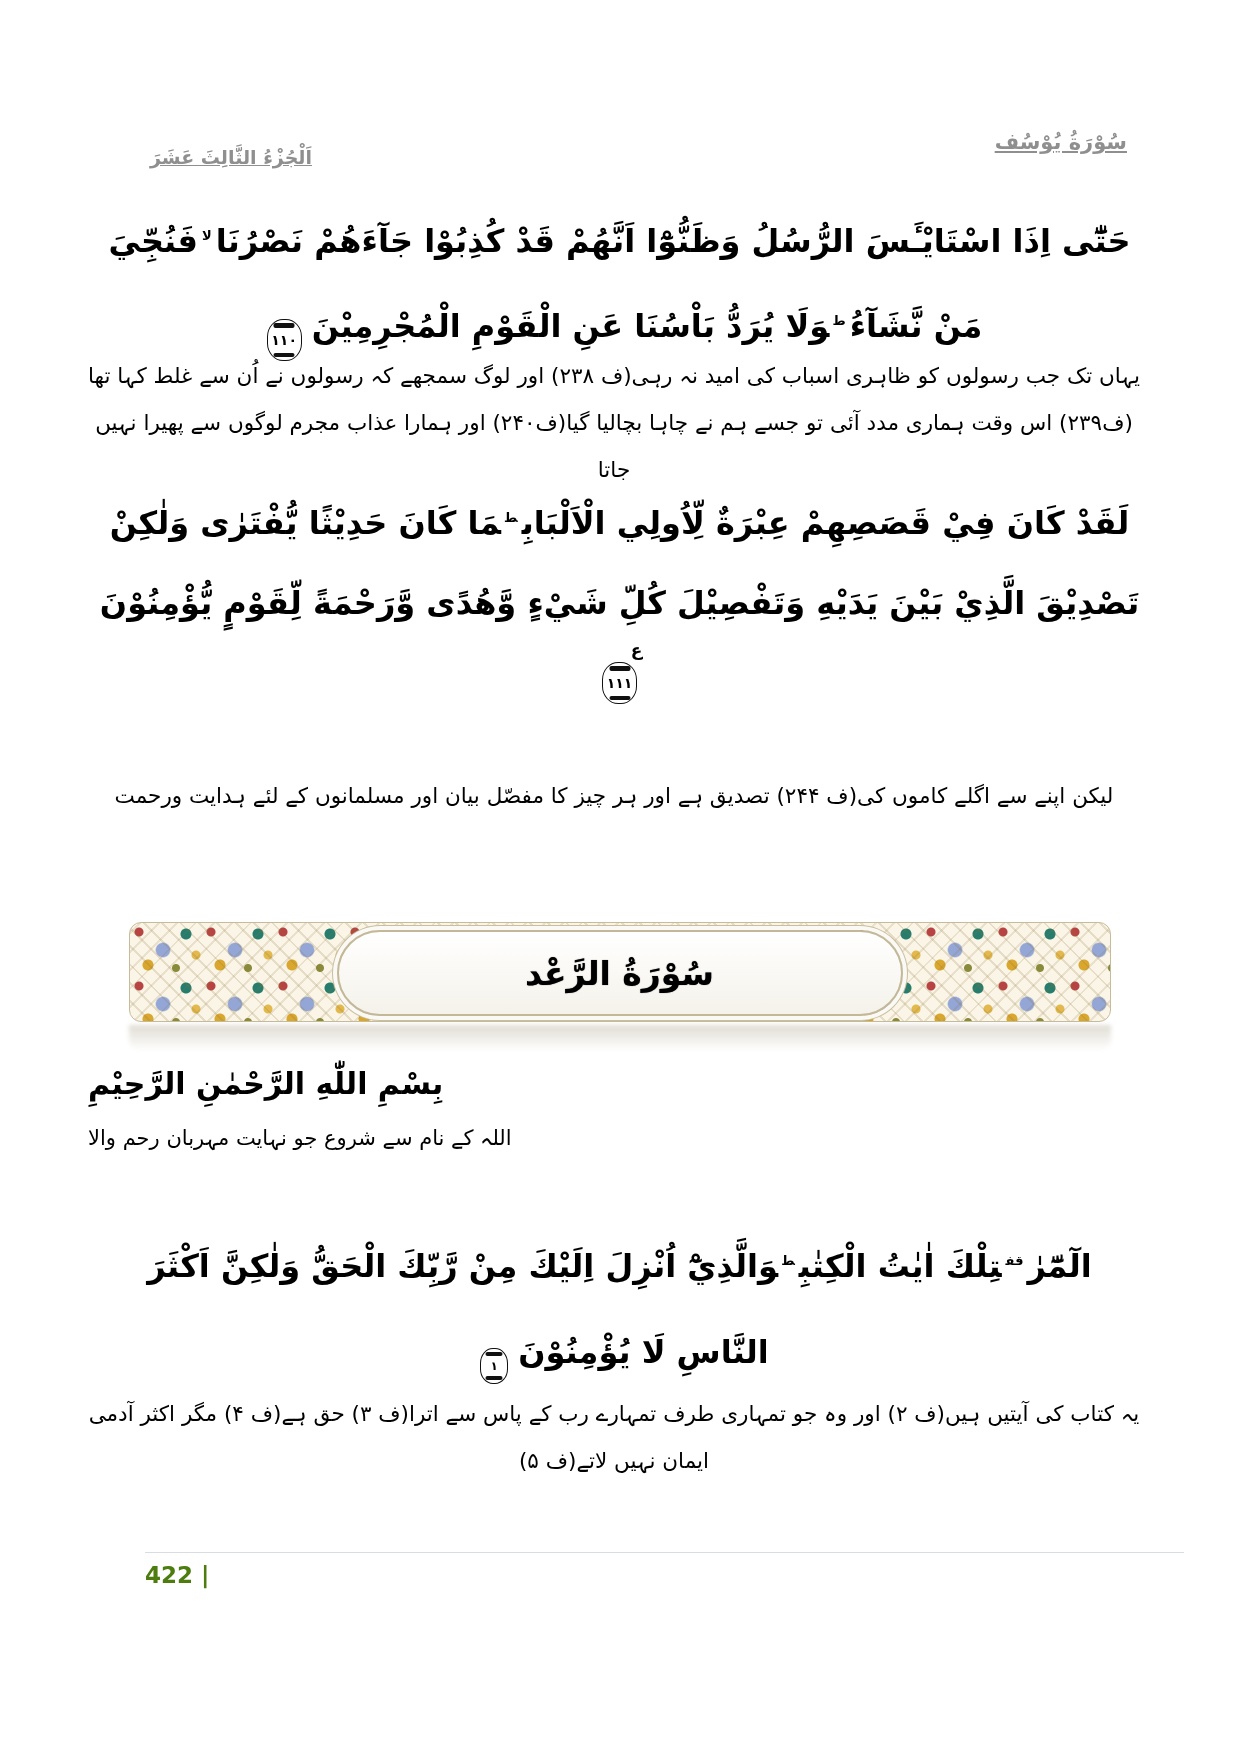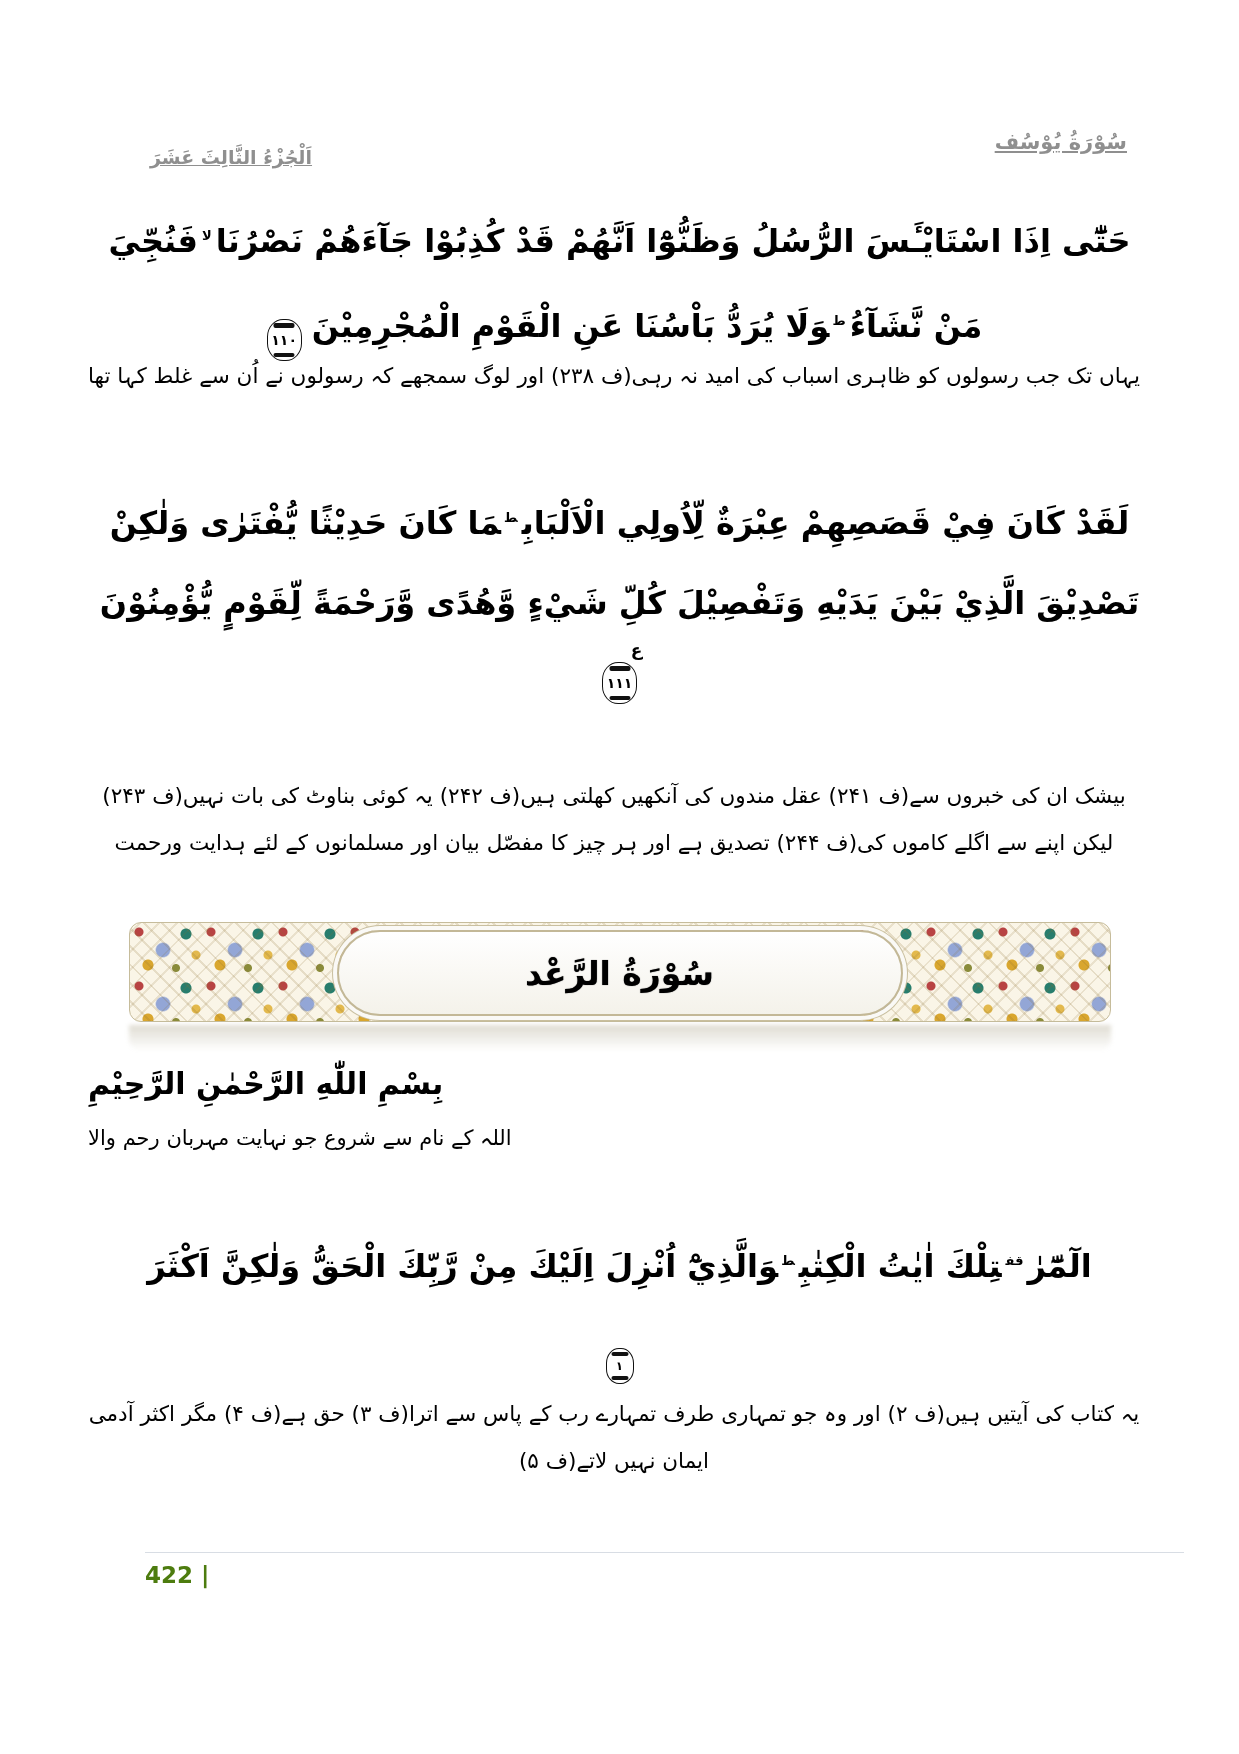--- a/index.html
+++ b/index.html
@@ -121,54 +121,54 @@
 
 <div class="qblock" style="top:196px;">
   <div class="qline"><span>حَتّٰٓى اِذَا اسْتَايْـَٔسَ الرُّسُلُ وَظَنُّوْٓا اَنَّهُمْ قَدْ كُذِبُوْا جَآءَهُمْ نَصْرُنَا</span><span class="pause">لا</span><span>فَنُجِّيَ</span></div>
   <div class="qline"><span>مَنْ نَّشَآءُ</span><span class="pause">ط</span><span>وَلَا يُرَدُّ بَاْسُنَا عَنِ الْقَوْمِ الْمُجْرِمِيْنَ</span><span class="vmark">
         <span>۱۱۰</span>
       </span></div>
 </div>
 
 <div class="ublock" style="top:352px;">
   <div class="uline">یہاں تک جب رسولوں کو ظاہری اسباب کی امید نہ رہی(ف ۲۳۸) اور لوگ سمجھے کہ رسولوں نے اُن سے غلط کہا تھا</div>
+  <div class="uline">(ف۲۳۹) اس وقت ہماری مدد آئی تو جسے ہم نے چاہا بچالیا گیا(ف۲۴۰) اور ہمارا عذاب مجرم لوگوں سے پھیرا نہیں جاتا</div>
 </div>
 
 <div class="qblock" style="top:478px;">
   <div class="qline"><span>لَقَدْ كَانَ فِيْ قَصَصِهِمْ عِبْرَةٌ لِّاُولِي الْاَلْبَابِ</span><span class="pause">ط</span><span>مَا كَانَ حَدِيْثًا يُّفْتَرٰى وَلٰكِنْ</span></div>
   <div class="qline">تَصْدِيْقَ الَّذِيْ بَيْنَ يَدَيْهِ وَتَفْصِيْلَ كُلِّ شَيْءٍ وَّهُدًى وَّرَحْمَةً لِّقَوْمٍ يُّؤْمِنُوْنَ</div>
 </div>
 
 <div class="ruku-row" style="top:640px;">
   <span class="ruku-ain">ع</span>
   <span class="vmark" style="margin:0;">
       <span>۱۱۱</span>
     </span>
 </div>
 
 <div class="ublock" style="top:772px;">
-  <div class="uline">بیشک ان کی خبروں سے(ف ۲۴۱) عقل مندوں کی آنکھیں کھلتی ہیں(ف ۲۴۲) یہ کوئی بناوٹ کی بات نہیں(ف ۲۴۳)</div>
   <div class="uline">لیکن اپنے سے اگلے کاموں کی(ف ۲۴۴) تصدیق ہے اور ہر چیز کا مفصّل بیان اور مسلمانوں کے لئے ہدایت ورحمت</div>
 </div>
 
 <div class="band-wrap" style="top:922px;">
   <div class="band">
     <div class="cartouche">
       <span class="cartouche-title">سُوْرَةُ الرَّعْد</span>
     </div>
   </div>
   <div class="band-reflection"></div>
 </div>
 
 <div class="bismillah" style="top:1066px;">بِسْمِ اللّٰهِ الرَّحْمٰنِ الرَّحِيْمِ</div>
 <div class="bismillah-urdu" style="top:1126px;">اللہ کے نام سے شروع جو نہایت مہربان رحم والا</div>
 
 <div class="qblock" style="top:1218px;">
   <div class="qline" style="line-height:86px;"><span>الٓمّٓرٰ</span><span class="pause">قف</span><span>تِلْكَ اٰيٰتُ الْكِتٰبِ</span><span class="pause">ط</span><span>وَالَّذِيْٓ اُنْزِلَ اِلَيْكَ مِنْ رَّبِّكَ الْحَقُّ وَلٰكِنَّ اَكْثَرَ</span></div>
-  <div class="qline" style="line-height:86px;"><span class="vmark vmark-sm">
+  <div class="qline" style="line-height:86px;"><span>النَّاسِ لَا يُؤْمِنُوْنَ</span><span class="vmark vmark-sm">
         <span>۱</span>
       </span></div>
 </div>
 
 <div class="ublock" style="top:1390px;">
   <div class="uline">یہ کتاب کی آیتیں ہیں(ف ۲) اور وہ جو تمہاری طرف تمہارے رب کے پاس سے اترا(ف ۳) حق ہے(ف ۴) مگر اکثر آدمی</div>
   <div class="uline">ایمان نہیں لاتے(ف ۵)</div>
 </div>
 
 <div class="footer-rule"></div>

